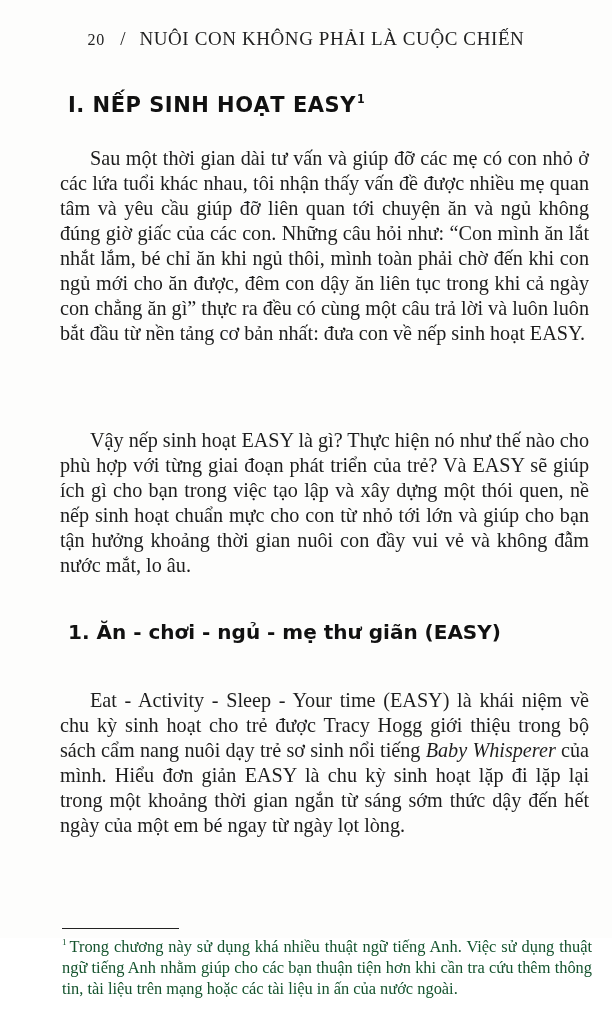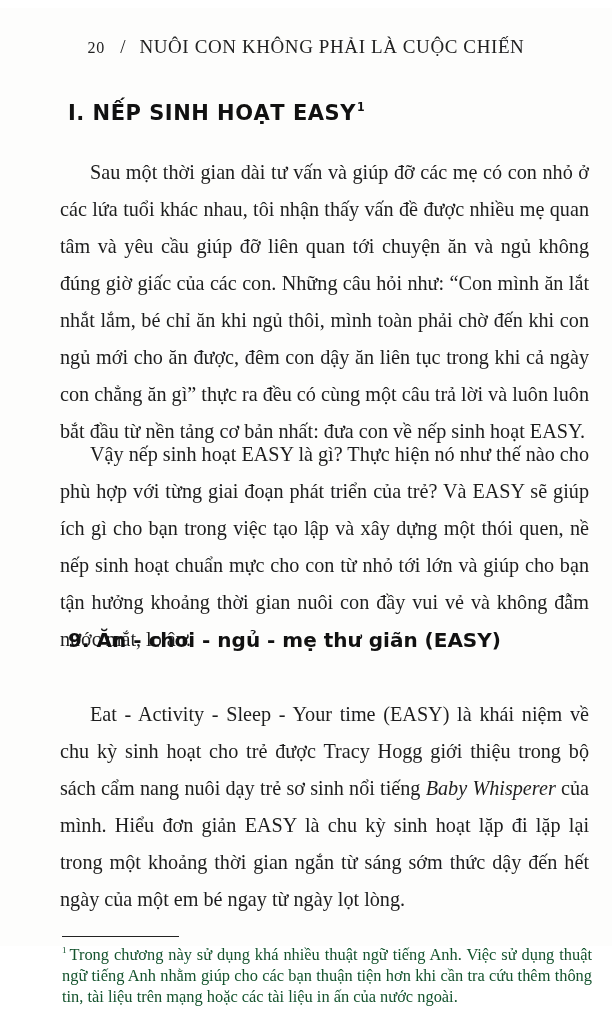--- a/index.html
+++ b/index.html
@@ -13,21 +13,20 @@
       position: relative;
       overflow: hidden;
       color: #1a1a1a;
       font-family: "DejaVu Serif", "Liberation Serif", serif;
     }
     .page {
       position: absolute;
       left: 0; top: 0;
       width: 612px; height: 938px;
       background: #fdfdfc;
-      margin-top: 8px;
     }
     .running-head {
       position: absolute;
       top: 28px;
       left: 0;
       width: 612px;
       text-align: center;
       font-family: "Liberation Serif", serif;
       font-size: 19px;
       letter-spacing: 0.6px;
@@ -61,21 +60,21 @@
       color: #111;
       white-space: nowrap;
     }
 
     .para {
       position: absolute;
       left: 60px;
       width: 529px;
       font-family: "Liberation Serif", serif;
       font-size: 20.2px;
-      line-height: 37px;
+      line-height: 25px;
       text-align: justify;
       text-indent: 30px;
       color: #1d1d1d;
     }
     .p1 { top: 146px; }
     .p2 { top: 428px; }
     .p3 { top: 688px; }
     .para i { }
 
     .fn-rule {
@@ -111,21 +110,21 @@
   </div>
 
   <div class="h1">
     <span>I. NẾP SINH HOẠT EASY</span><sup>1</sup>
   </div>
 
   <p class="para p1" style="margin:0">Sau một thời gian dài tư vấn và giúp đỡ các mẹ có con nhỏ ở các lứa tuổi khác nhau, tôi nhận thấy vấn đề được nhiều mẹ quan tâm và yêu cầu giúp đỡ liên quan tới chuyện ăn và ngủ không đúng giờ giấc của các con. Những câu hỏi như: “Con mình ăn lắt nhắt lắm, bé chỉ ăn khi ngủ thôi, mình toàn phải chờ đến khi con ngủ mới cho ăn được, đêm con dậy ăn liên tục trong khi cả ngày con chẳng ăn gì” thực ra đều có cùng một câu trả lời và luôn luôn bắt đầu từ nền tảng cơ bản nhất: đưa con về nếp sinh hoạt EASY.</p>
 
   <p class="para p2" style="margin:0">Vậy nếp sinh hoạt EASY là gì? Thực hiện nó như thế nào cho phù hợp với từng giai đoạn phát triển của trẻ? Và EASY sẽ giúp ích gì cho bạn trong việc tạo lập và xây dựng một thói quen, nề nếp sinh hoạt chuẩn mực cho con từ nhỏ tới lớn và giúp cho bạn tận hưởng khoảng thời gian nuôi con đầy vui vẻ và không đẫm nước mắt, lo âu.</p>
 
-  <div class="h2">9. Ăn - chơi - ngủ - mẹ thư giãn (EASY)</div>
+  <div class="h2">1. Ăn - chơi - ngủ - mẹ thư giãn (EASY)</div>
 
   <p class="para p3" style="margin:0"><span>Eat - Activity - Sleep - Your time (EASY) là khái niệm về chu kỳ sinh hoạt cho trẻ được Tracy Hogg giới thiệu trong bộ sách cẩm nang nuôi dạy trẻ sơ sinh nổi tiếng </span><i>Baby Whisperer</i><span> của mình. Hiểu đơn giản EASY là chu kỳ sinh hoạt lặp đi lặp lại trong một khoảng thời gian ngắn từ sáng sớm thức dậy đến hết ngày của một em bé ngay từ ngày lọt lòng.</span></p>
 
   <div class="fn-rule"></div>
 
   <div class="footnote">
     <sup>1</sup><span>Trong chương này sử dụng khá nhiều thuật ngữ tiếng Anh. Việc sử dụng thuật ngữ tiếng Anh nhằm giúp cho các bạn thuận tiện hơn khi cần tra cứu thêm thông tin, tài liệu trên mạng hoặc các tài liệu in ấn của nước ngoài.</span>
   </div>
 
 </div>

